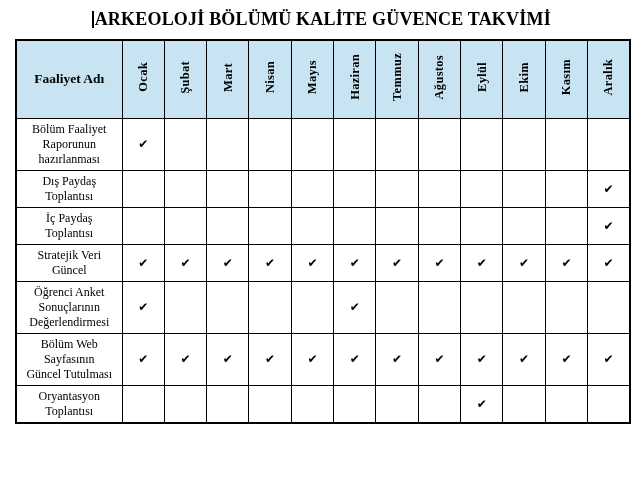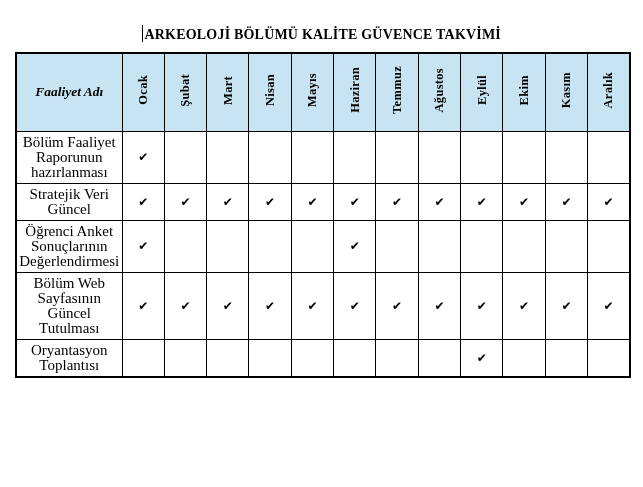--- a/index.html
+++ b/index.html
@@ -7,23 +7,23 @@
   html, body { margin: 0; padding: 0; }
   body {
     width: 643px; height: 487px;
     background: #ffffff;
     font-family: "Liberation Serif", serif;
     color: #000;
     overflow: hidden;
   }
   .title-wrap {
     text-align: center;
-    padding-top: 25px;
+    padding-top: 9px;
     font-weight: bold;
-    font-size: 14px;
+    font-size: 18px;
     letter-spacing: 0.2px;
     white-space: nowrap;
   }
   .caret {
     display: inline-block;
     width: 1.5px; height: 17px;
     background: #000;
     vertical-align: -3px;
     margin-right: 1px;
   }
@@ -35,31 +35,31 @@
     border: 2px solid var(--border-color);
   }
   th, td { border: 1px solid var(--border-color); padding: 0; }
   thead th {
     background: var(--header-fill);
     height: 78px;
     font-weight: bold;
     vertical-align: middle;
     text-align: center;
   }
-  th.activity { width: 106px; font-size: 13.5px; font-style: italic; }
+  th.activity { width: 106px; font-size: 13.5px; }
   th.month { font-size: 12.5px; }
   th.month span {
     writing-mode: vertical-rl;
     transform: rotate(180deg);
     display: inline-block;
     line-height: 1;
     letter-spacing: 0.3px;
   }
   td.label {
-    font-size: 15px;
+    font-size: 12px;
     line-height: 15px;
     text-align: center;
     vertical-align: middle;
     white-space: pre-line;
     padding: 3px 1px;
   }
   td.check {
     text-align: center;
     vertical-align: middle;
     font-size: 12px;
@@ -106,20 +106,52 @@
         <td class="check"></td>
         <td class="check"></td>
         <td class="check"></td>
         <td class="check"></td>
         <td class="check"></td>
         <td class="check"></td>
         <td class="check"></td>
         <td class="check"></td>
       </tr>
       <tr>
+        <td class="label">Dış Paydaş
+Toplantısı</td>
+        <td class="check"></td>
+        <td class="check"></td>
+        <td class="check"></td>
+        <td class="check"></td>
+        <td class="check"></td>
+        <td class="check"></td>
+        <td class="check"></td>
+        <td class="check"></td>
+        <td class="check"></td>
+        <td class="check"></td>
+        <td class="check"></td>
+        <td class="check"><span>✔</span></td>
+      </tr>
+      <tr>
+        <td class="label">İç Paydaş
+Toplantısı</td>
+        <td class="check"></td>
+        <td class="check"></td>
+        <td class="check"></td>
+        <td class="check"></td>
+        <td class="check"></td>
+        <td class="check"></td>
+        <td class="check"></td>
+        <td class="check"></td>
+        <td class="check"></td>
+        <td class="check"></td>
+        <td class="check"></td>
+        <td class="check"><span>✔</span></td>
+      </tr>
+      <tr>
         <td class="label">Stratejik Veri
 Güncel</td>
         <td class="check"><span>✔</span></td>
         <td class="check"><span>✔</span></td>
         <td class="check"><span>✔</span></td>
         <td class="check"><span>✔</span></td>
         <td class="check"><span>✔</span></td>
         <td class="check"><span>✔</span></td>
         <td class="check"><span>✔</span></td>
         <td class="check"><span>✔</span></td>

